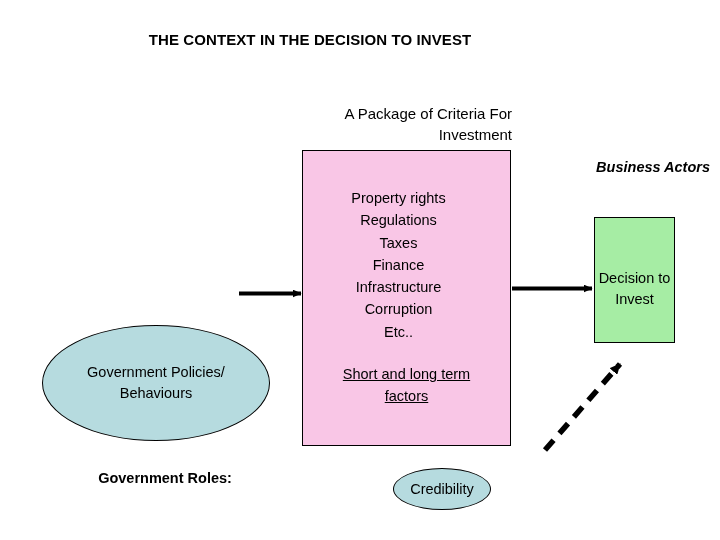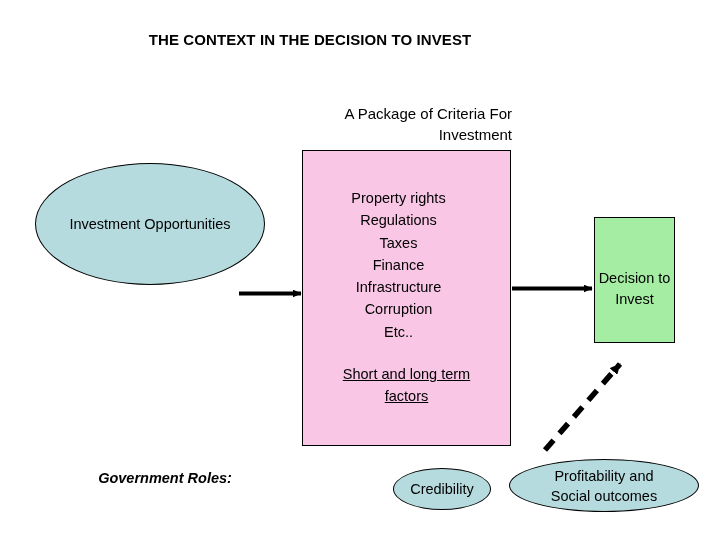--- a/index.html
+++ b/index.html
@@ -46,21 +46,20 @@
     font-size: 14.5px;
     font-weight: bold;
     font-style: italic;
   }
   .label-gov-roles {
     left: 30px; top: 470px;
     width: 270px;
     text-align: center;
     font-size: 14.5px;
     font-weight: bold;
-    font-style: italic;
   }
 
   
   .ellipse {
     background: #b6dbdf;
     border: 1px solid #000000;
     border-radius: 50%;
     display: flex;
     align-items: center;
     justify-content: center;
@@ -127,27 +126,29 @@
 </head>
 <body>
 
 <div id="slide">
 
   <div class="abs title">THE CONTEXT IN THE DECISION TO INVEST</div>
 
   <div class="abs caption-package">A Package of Criteria
 For Investment</div>
 
+  <div class="abs label-business-actors">Business Actors</div>
 
   <div class="abs label-gov-roles">Government Roles:</div>
 
-  <div class="abs ellipse" id="ellipse-investment">
-    <div class="txt">Investment Opportunities</div>
+
+  <div class="abs ellipse" id="ellipse-government">
+    <div class="txt">Government Policies/
+Behaviours</div>
   </div>
-
 
   <div class="abs rect rect-pink" id="rect-criteria">
     <div class="pink-text-top">Property rights
 Regulations
 Taxes
 Finance
 Infrastructure
 Corruption
 Etc..</div>
     <div class="pink-text-bottom">Short and long term
@@ -157,24 +158,20 @@
   <div class="abs rect rect-green" id="rect-decision">
     <div class="green-text">Decision to
 Invest</div>
   </div>
 
 
   <div class="abs ellipse" id="ellipse-credibility">
     <div class="txt">Credibility</div>
   </div>
 
-  <div class="abs ellipse" id="ellipse-profit">
-    <div class="txt">Profitability and
-Social outcomes</div>
-  </div>
 
   <svg class="abs" id="arrow-layer" viewBox="0 0 720 540">
     <defs>
       <marker id="ah" markerWidth="9" markerHeight="8" refX="8.4" refY="4" orient="auto" markerUnits="userSpaceOnUse">
         <path d="M0,0 L9,4 L0,8 z" fill="#000000"></path>
       </marker>
       <marker id="ah2" markerWidth="11" markerHeight="10" refX="10" refY="5" orient="auto" markerUnits="userSpaceOnUse">
         <path d="M0,0 L11,5 L0,10 z" fill="#000000"></path>
       </marker>
     </defs>

